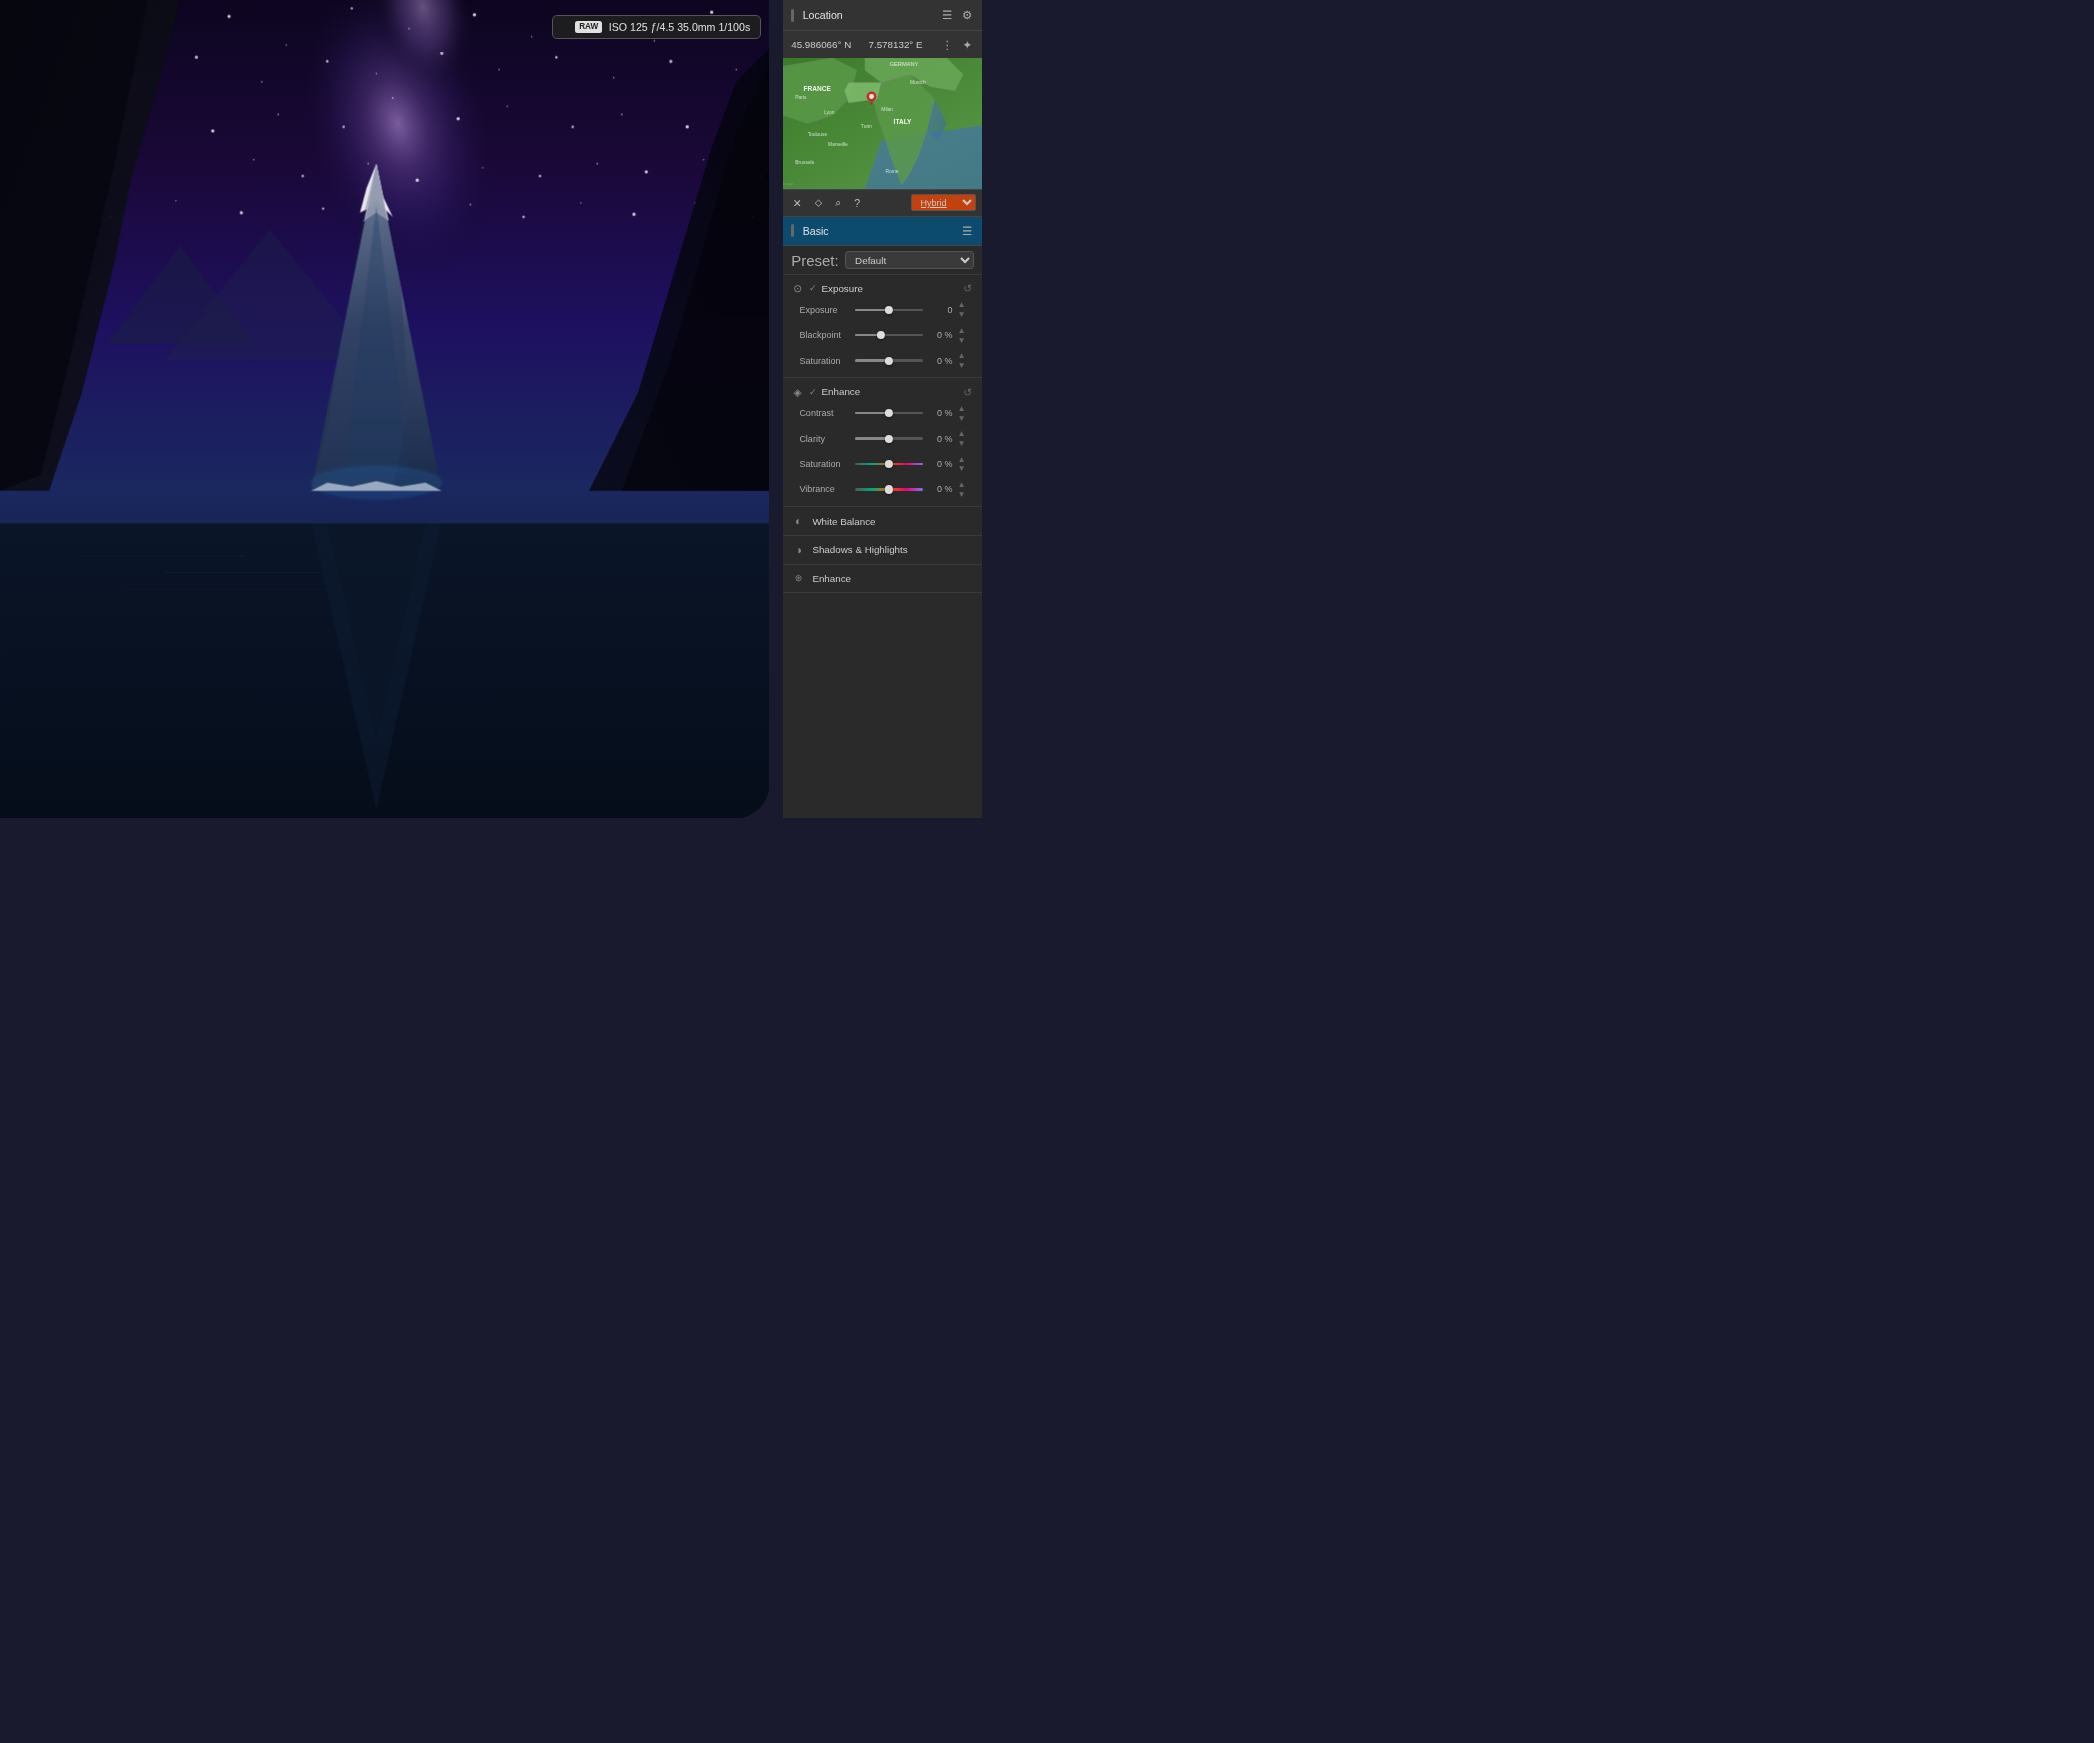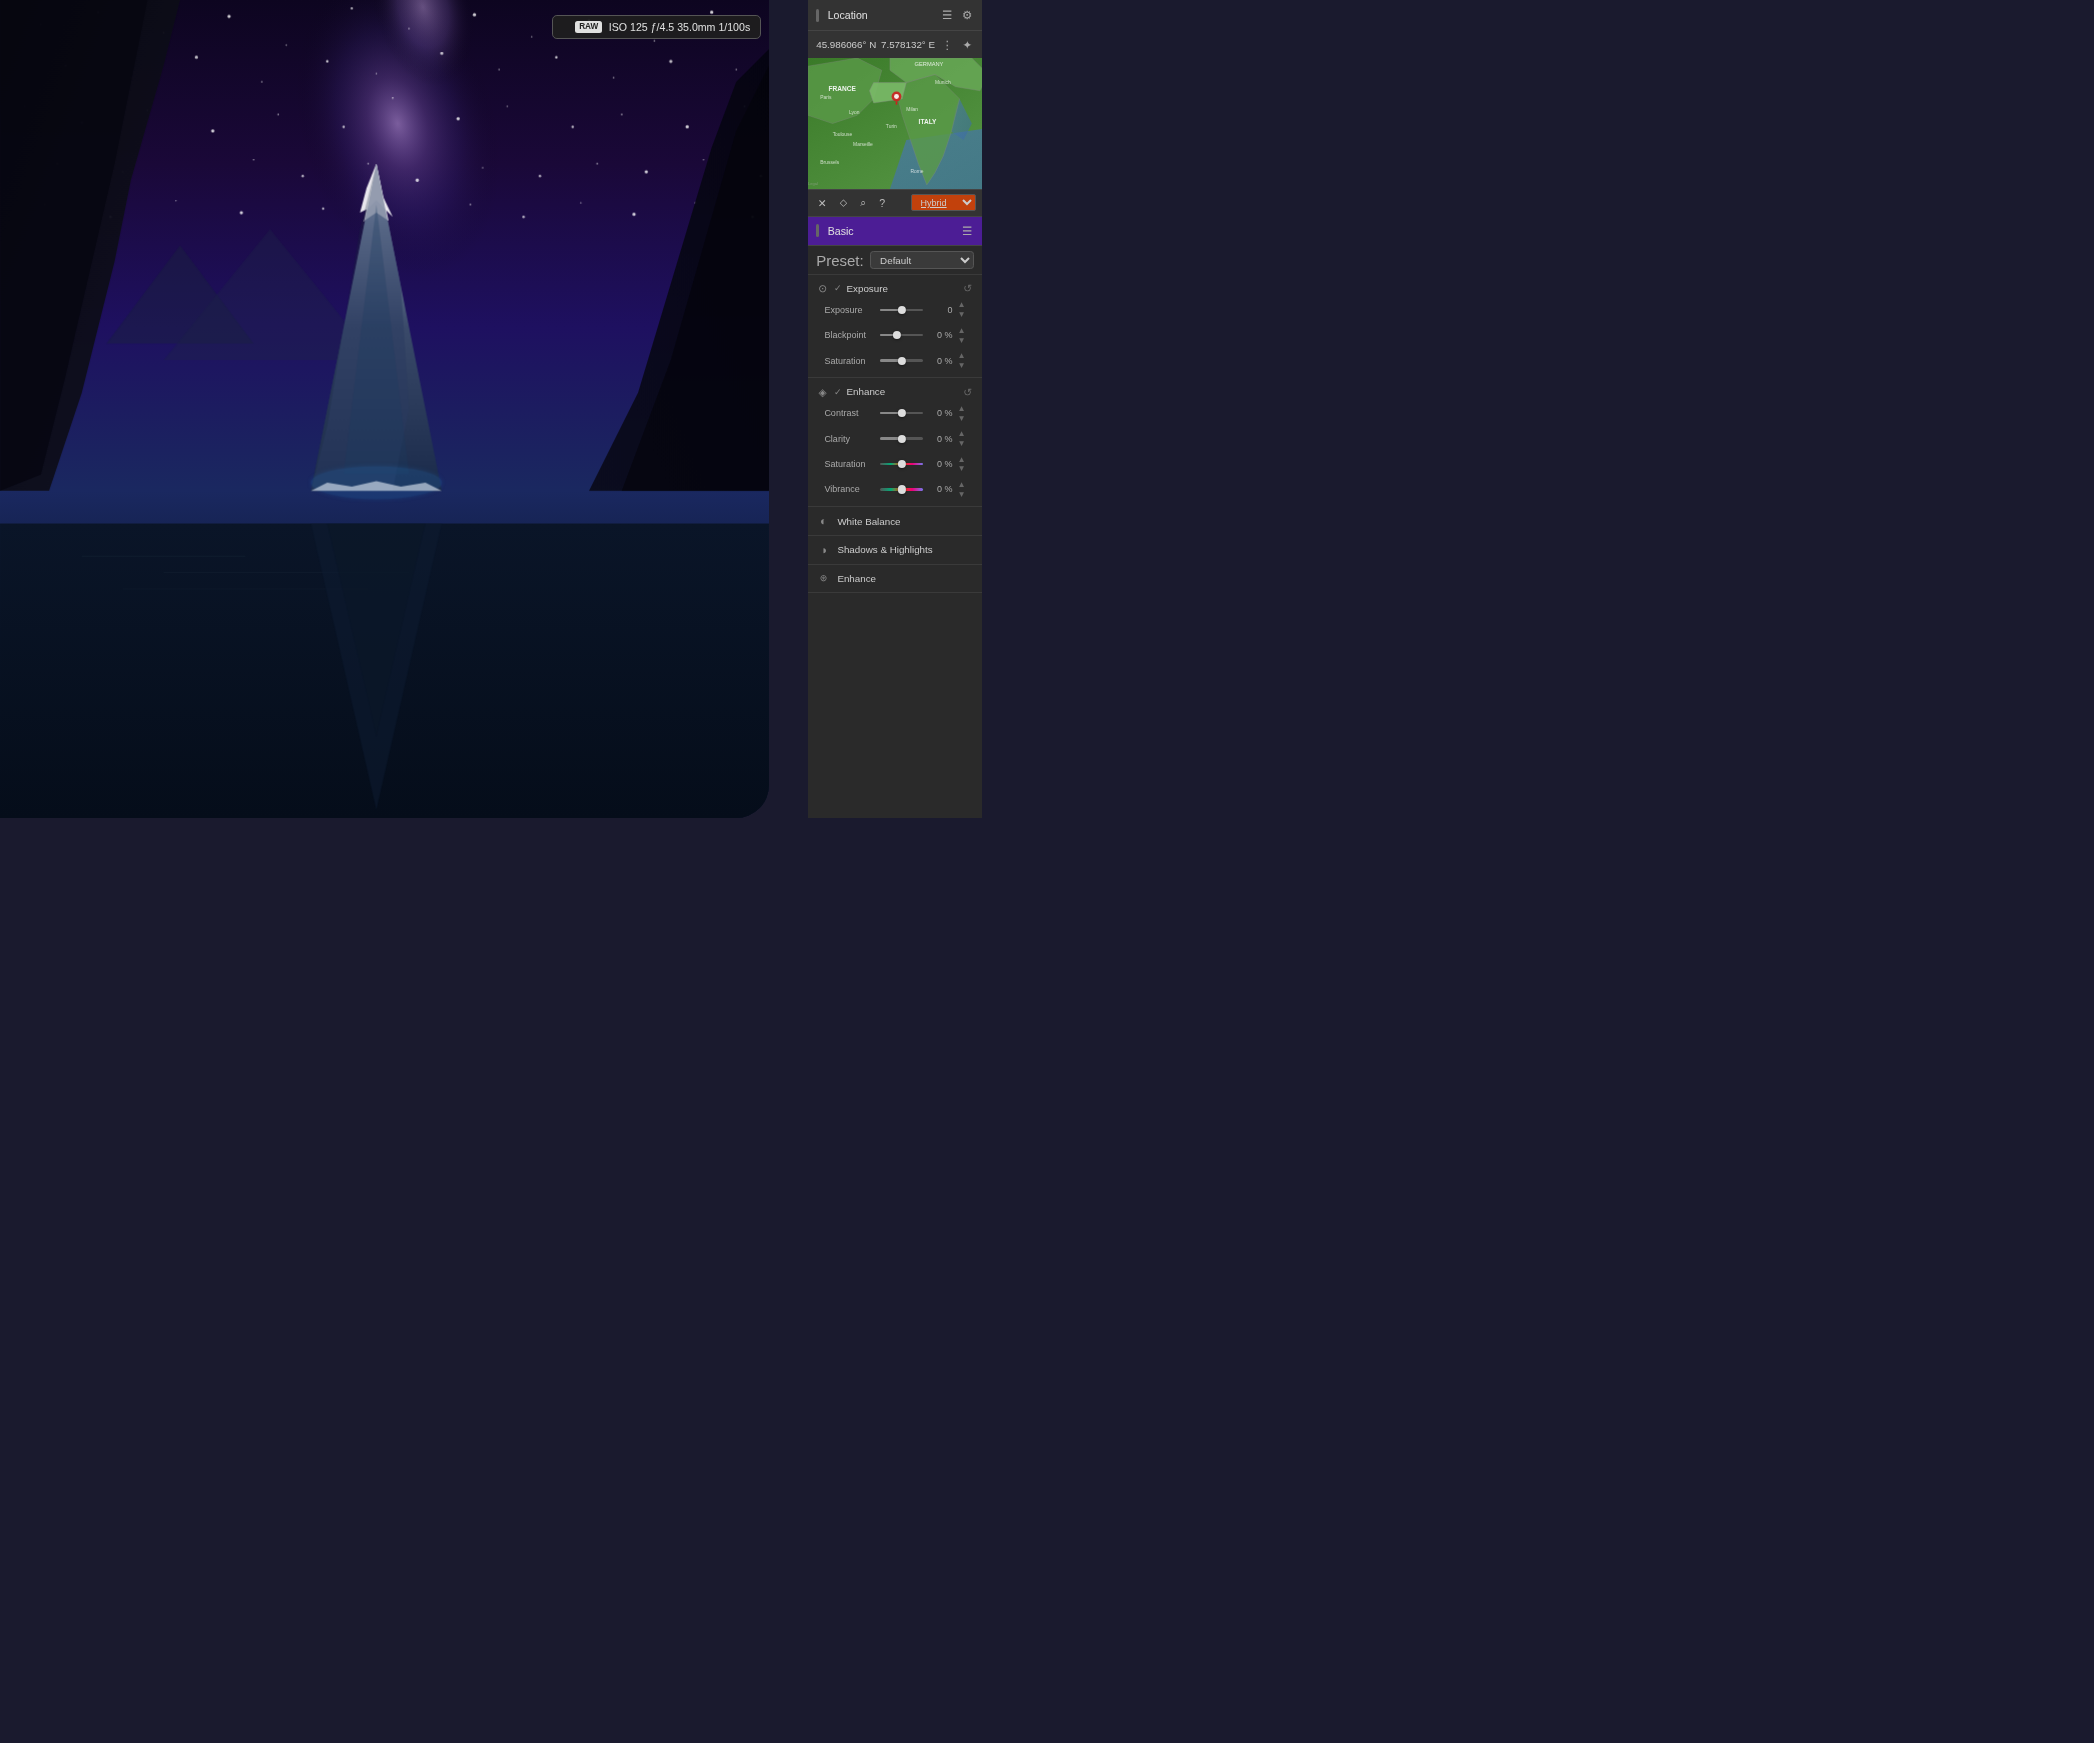--- a/index.html
+++ b/index.html
@@ -30,21 +30,21 @@
         #050d25 100%
       );
       overflow: hidden;
       border-radius: 0 0 33px 0;
     }
 
     
     .right-panel {
       position: absolute;
       top: 0; right: 0;
-      width: 174px;
+      width: 199px;
       height: 100%;
       background: #2a2a2a;
       display: flex;
       flex-direction: column;
       overflow: hidden;
     }
 
     
     .camera-badge {
       position: absolute;
@@ -174,21 +174,21 @@
       background: #2a2a2a;
     }
     .basic-panel::-webkit-scrollbar { width: 3.3px; }
     .basic-panel::-webkit-scrollbar-track { background: #222; }
     .basic-panel::-webkit-scrollbar-thumb { background: #555; border-radius: 1.6px; }
 
     .section-header {
       display: flex;
       justify-content: space-between;
       padding: 5.7px 8.2px;
-      background: #4c1d95;
+      background: #0c4a6e;
       border-bottom: 0.8px solid #444;
     }
     .section-title-row {
       display: flex;
       align-items: center;
       gap: 4.9px;
     }
     .section-title {
       color: #e0e0e0;
       font-size: 10.6px;

